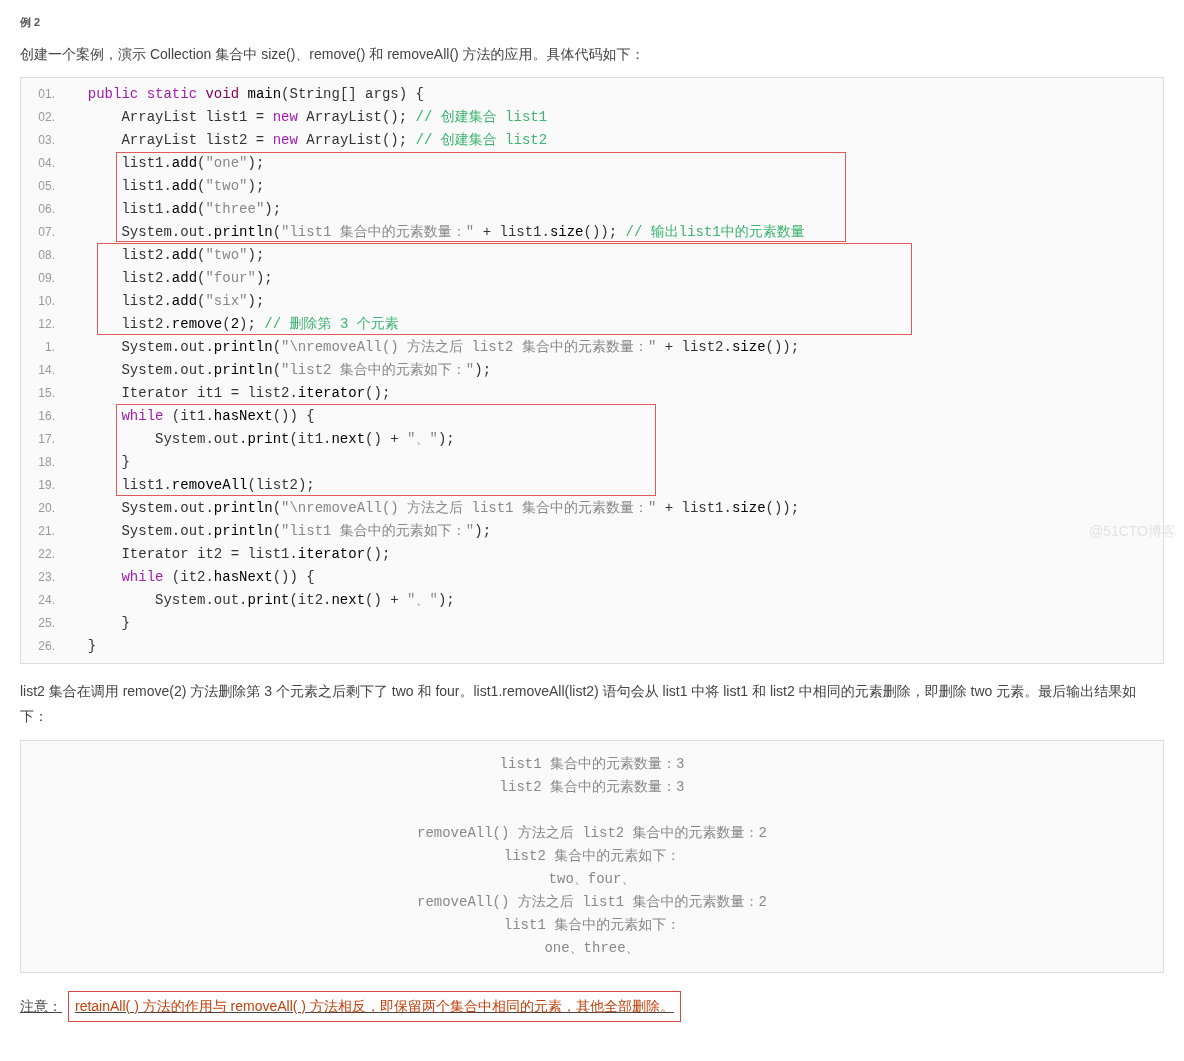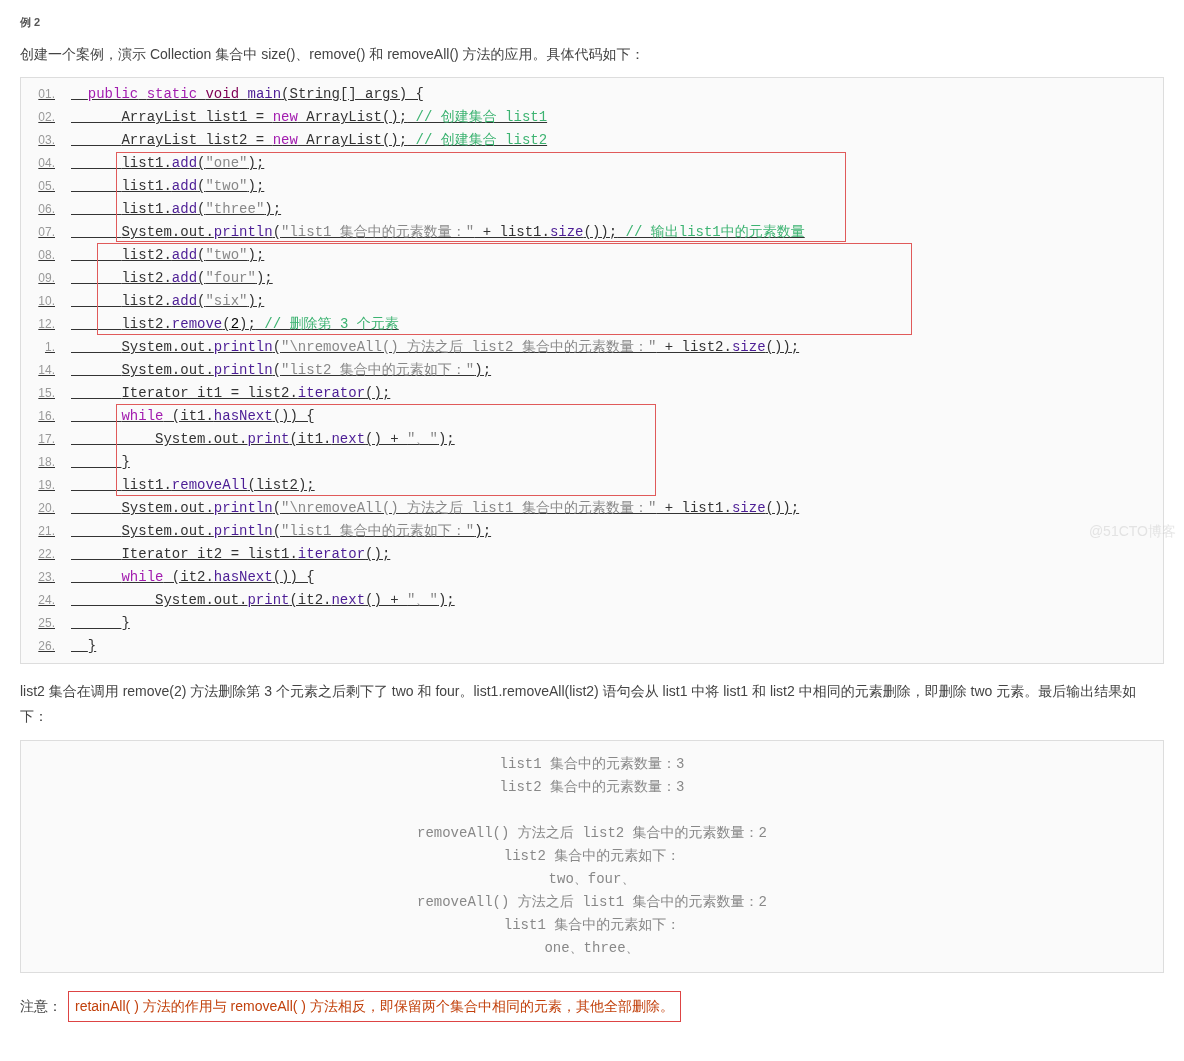--- a/index.html
+++ b/index.html
@@ -1,30 +1,30 @@
 <!DOCTYPE html>
 <html><head>
 <meta charset="utf-8">
 <style>
 * { margin:0; padding:0; box-sizing:border-box; }
 body { font-family:"Microsoft YaHei","PingFang SC",sans-serif; font-size:14px; color:#333; padding:15px 20px 30px; background:#fff; width:1184px; }
 .heading { font-weight:bold; font-size:11px; color:#555; margin-bottom:12px; }
 .intro,.para,.note-line,.final { color:#444; line-height:1.8; margin-bottom:10px; }
 .code-block { border:1px solid #ddd; background:#fafafa; padding:5px 0; position:relative; margin-bottom:15px; }
-.cline { display:flex; align-items:baseline; font-family:"SimSun","NSimSun","Courier New",monospace; font-size:14px; line-height:23px; white-space:pre;text-decoration:underline; }
+.cline { display:flex; align-items:baseline; font-family:"SimSun","NSimSun","Courier New",monospace; font-size:14px; line-height:23px; white-space:pre; }
 .lno { width:50px; text-align:right; padding-right:16px; color:#999; font-family:"Microsoft YaHei",sans-serif; font-size:12px; flex-shrink:0; }
 .kw { color:#a21caf; }
 .kw2 { color:#7f0055; }
-.fn { color:#4c1d95; }
+.fn { color:#000000; }
 .str { color:#888888; }
 .cmt { color:#3cb371; }
 .num { color:#000; }
 .redbox { position:absolute; border:1px solid #e05a5a; pointer-events:none; }
 .output { border:1px solid #ddd; background:#fafafa; padding:12px 15px; font-family:"SimSun","NSimSun","Courier New",monospace; font-size:14px; color:#888; line-height:23px; white-space:pre; margin-bottom:18px;text-align:center; }
-.note-line { display:flex; align-items:center; gap:6px; }
+.note-line { display:flex; align-items:center; gap:6px;text-decoration:underline; }
 .note-box { border:1px solid #d44; color:#c2410c; padding:2px 6px; font-size:14px; }
 .watermark { position:fixed; right:8px; bottom:520px; color:#ccc; font-size:14px; opacity:.5; }
 </style>
 </head>
 <body>
 
 <div class="heading">例 2</div>
 <div class="intro">创建一个案例，演示 Collection 集合中 size()、remove() 和 removeAll() 方法的应用。具体代码如下：</div>
 
 <div class="code-block">

